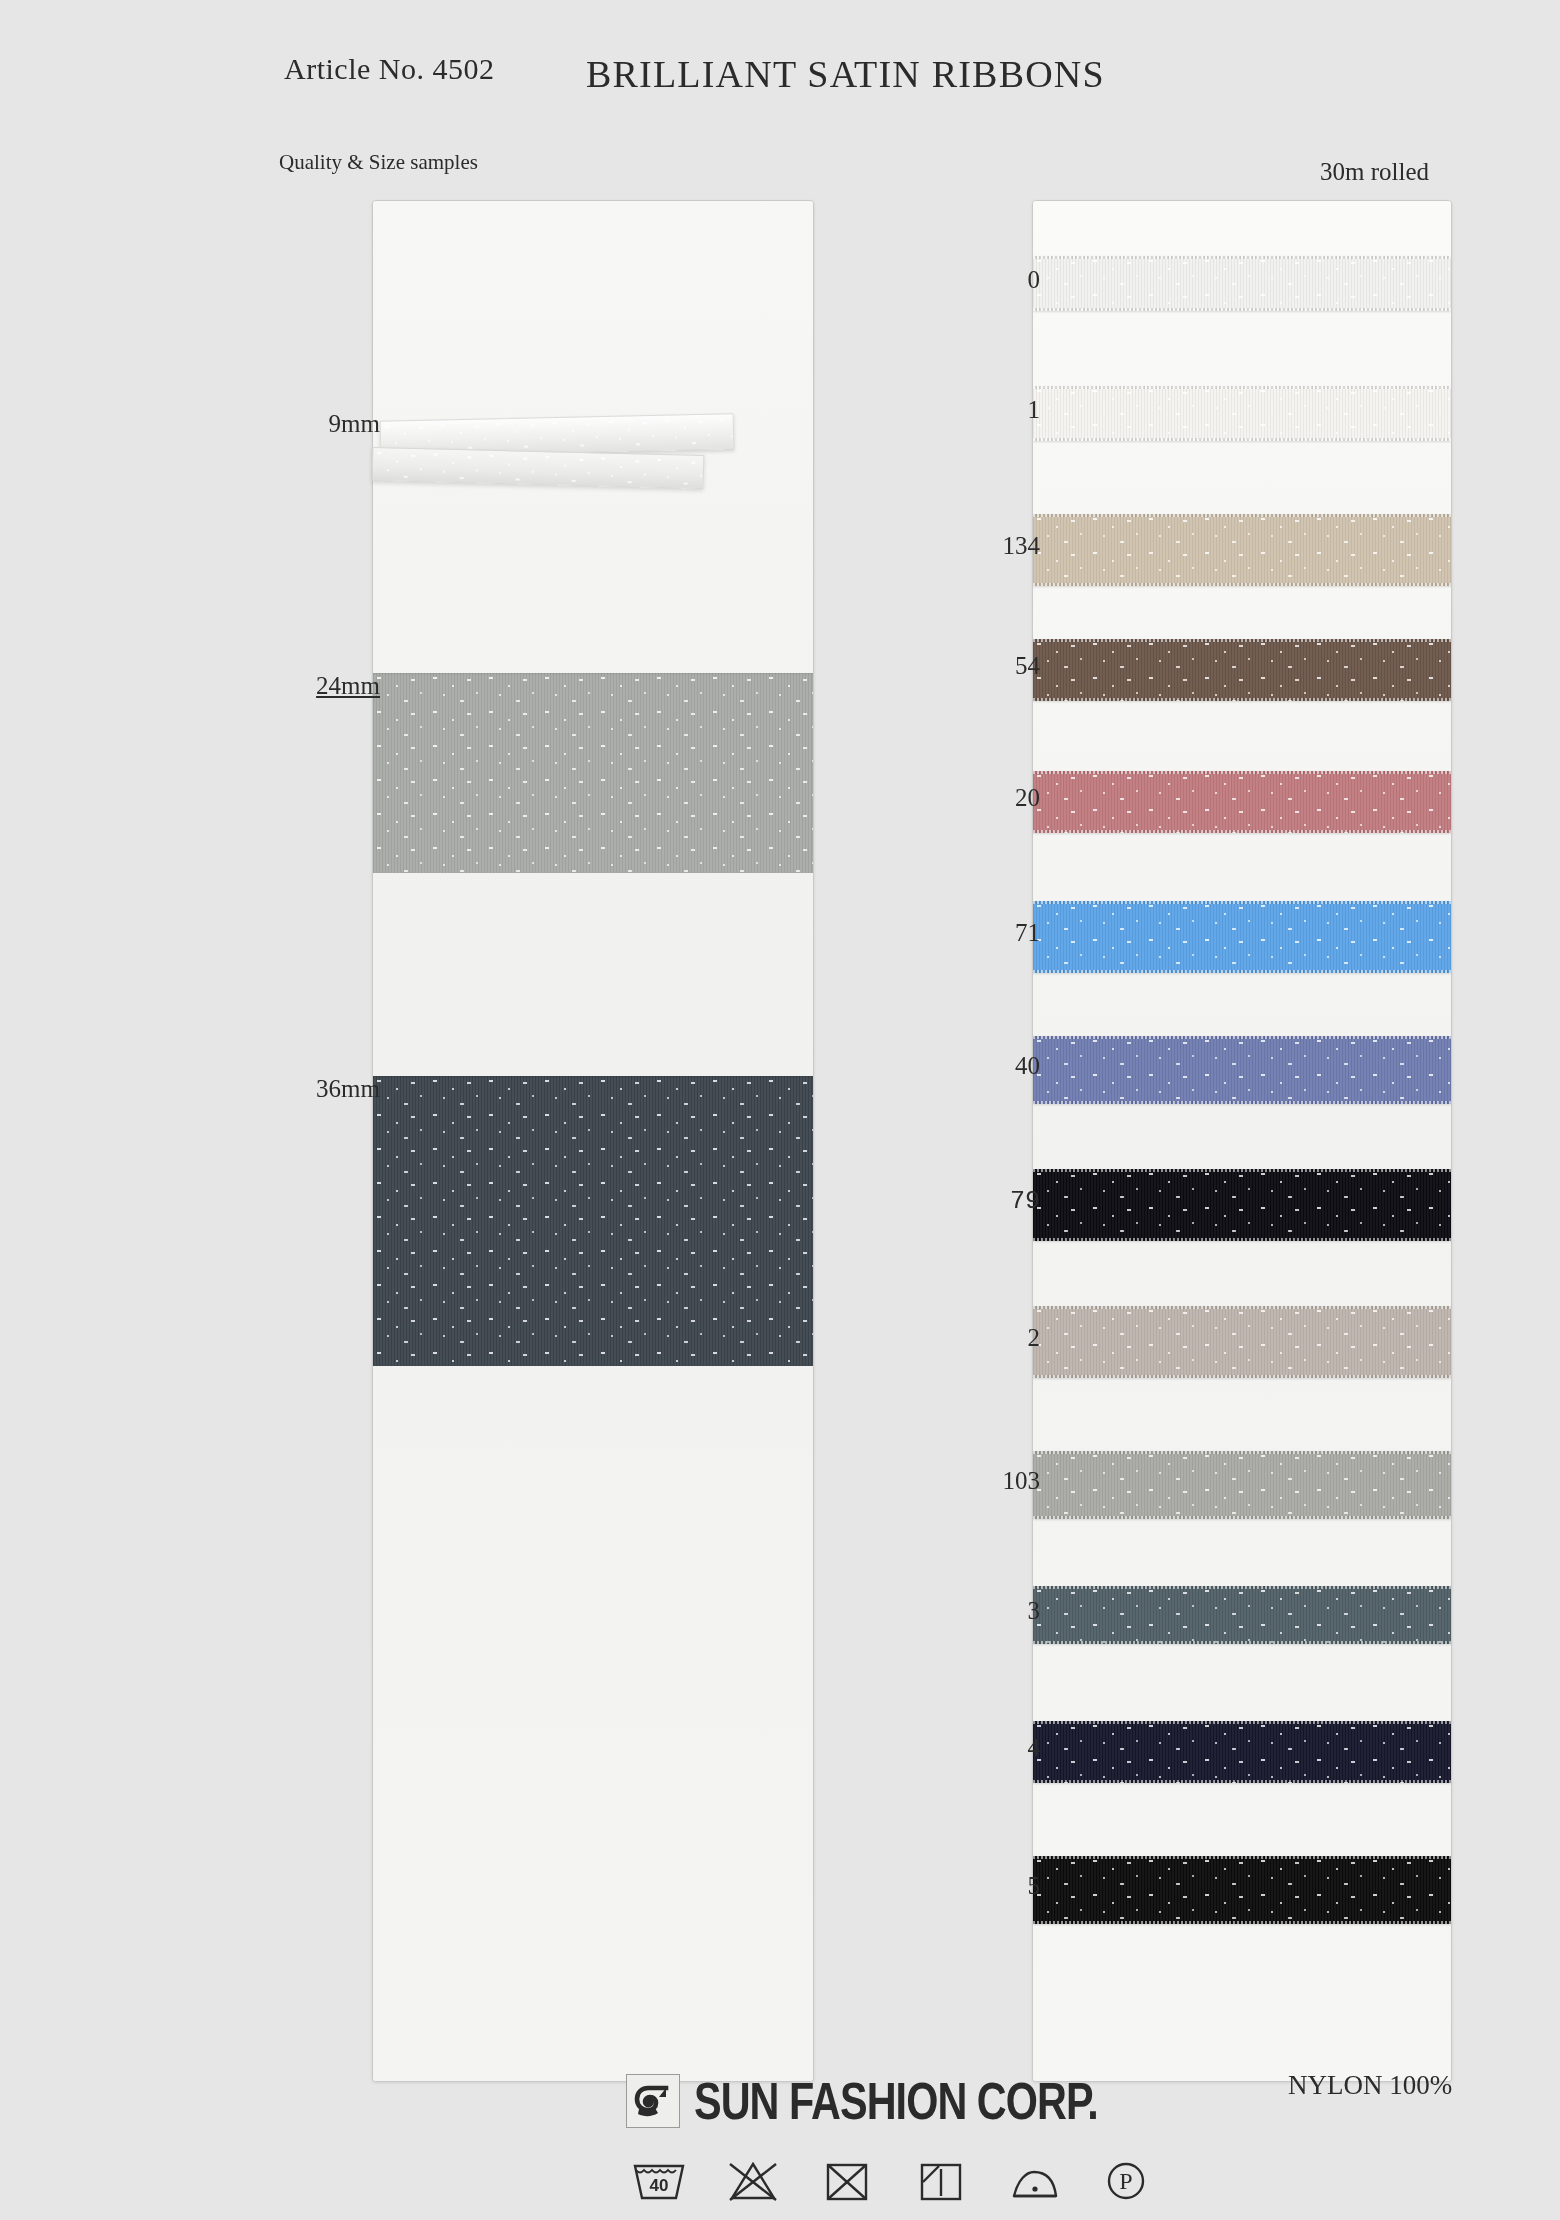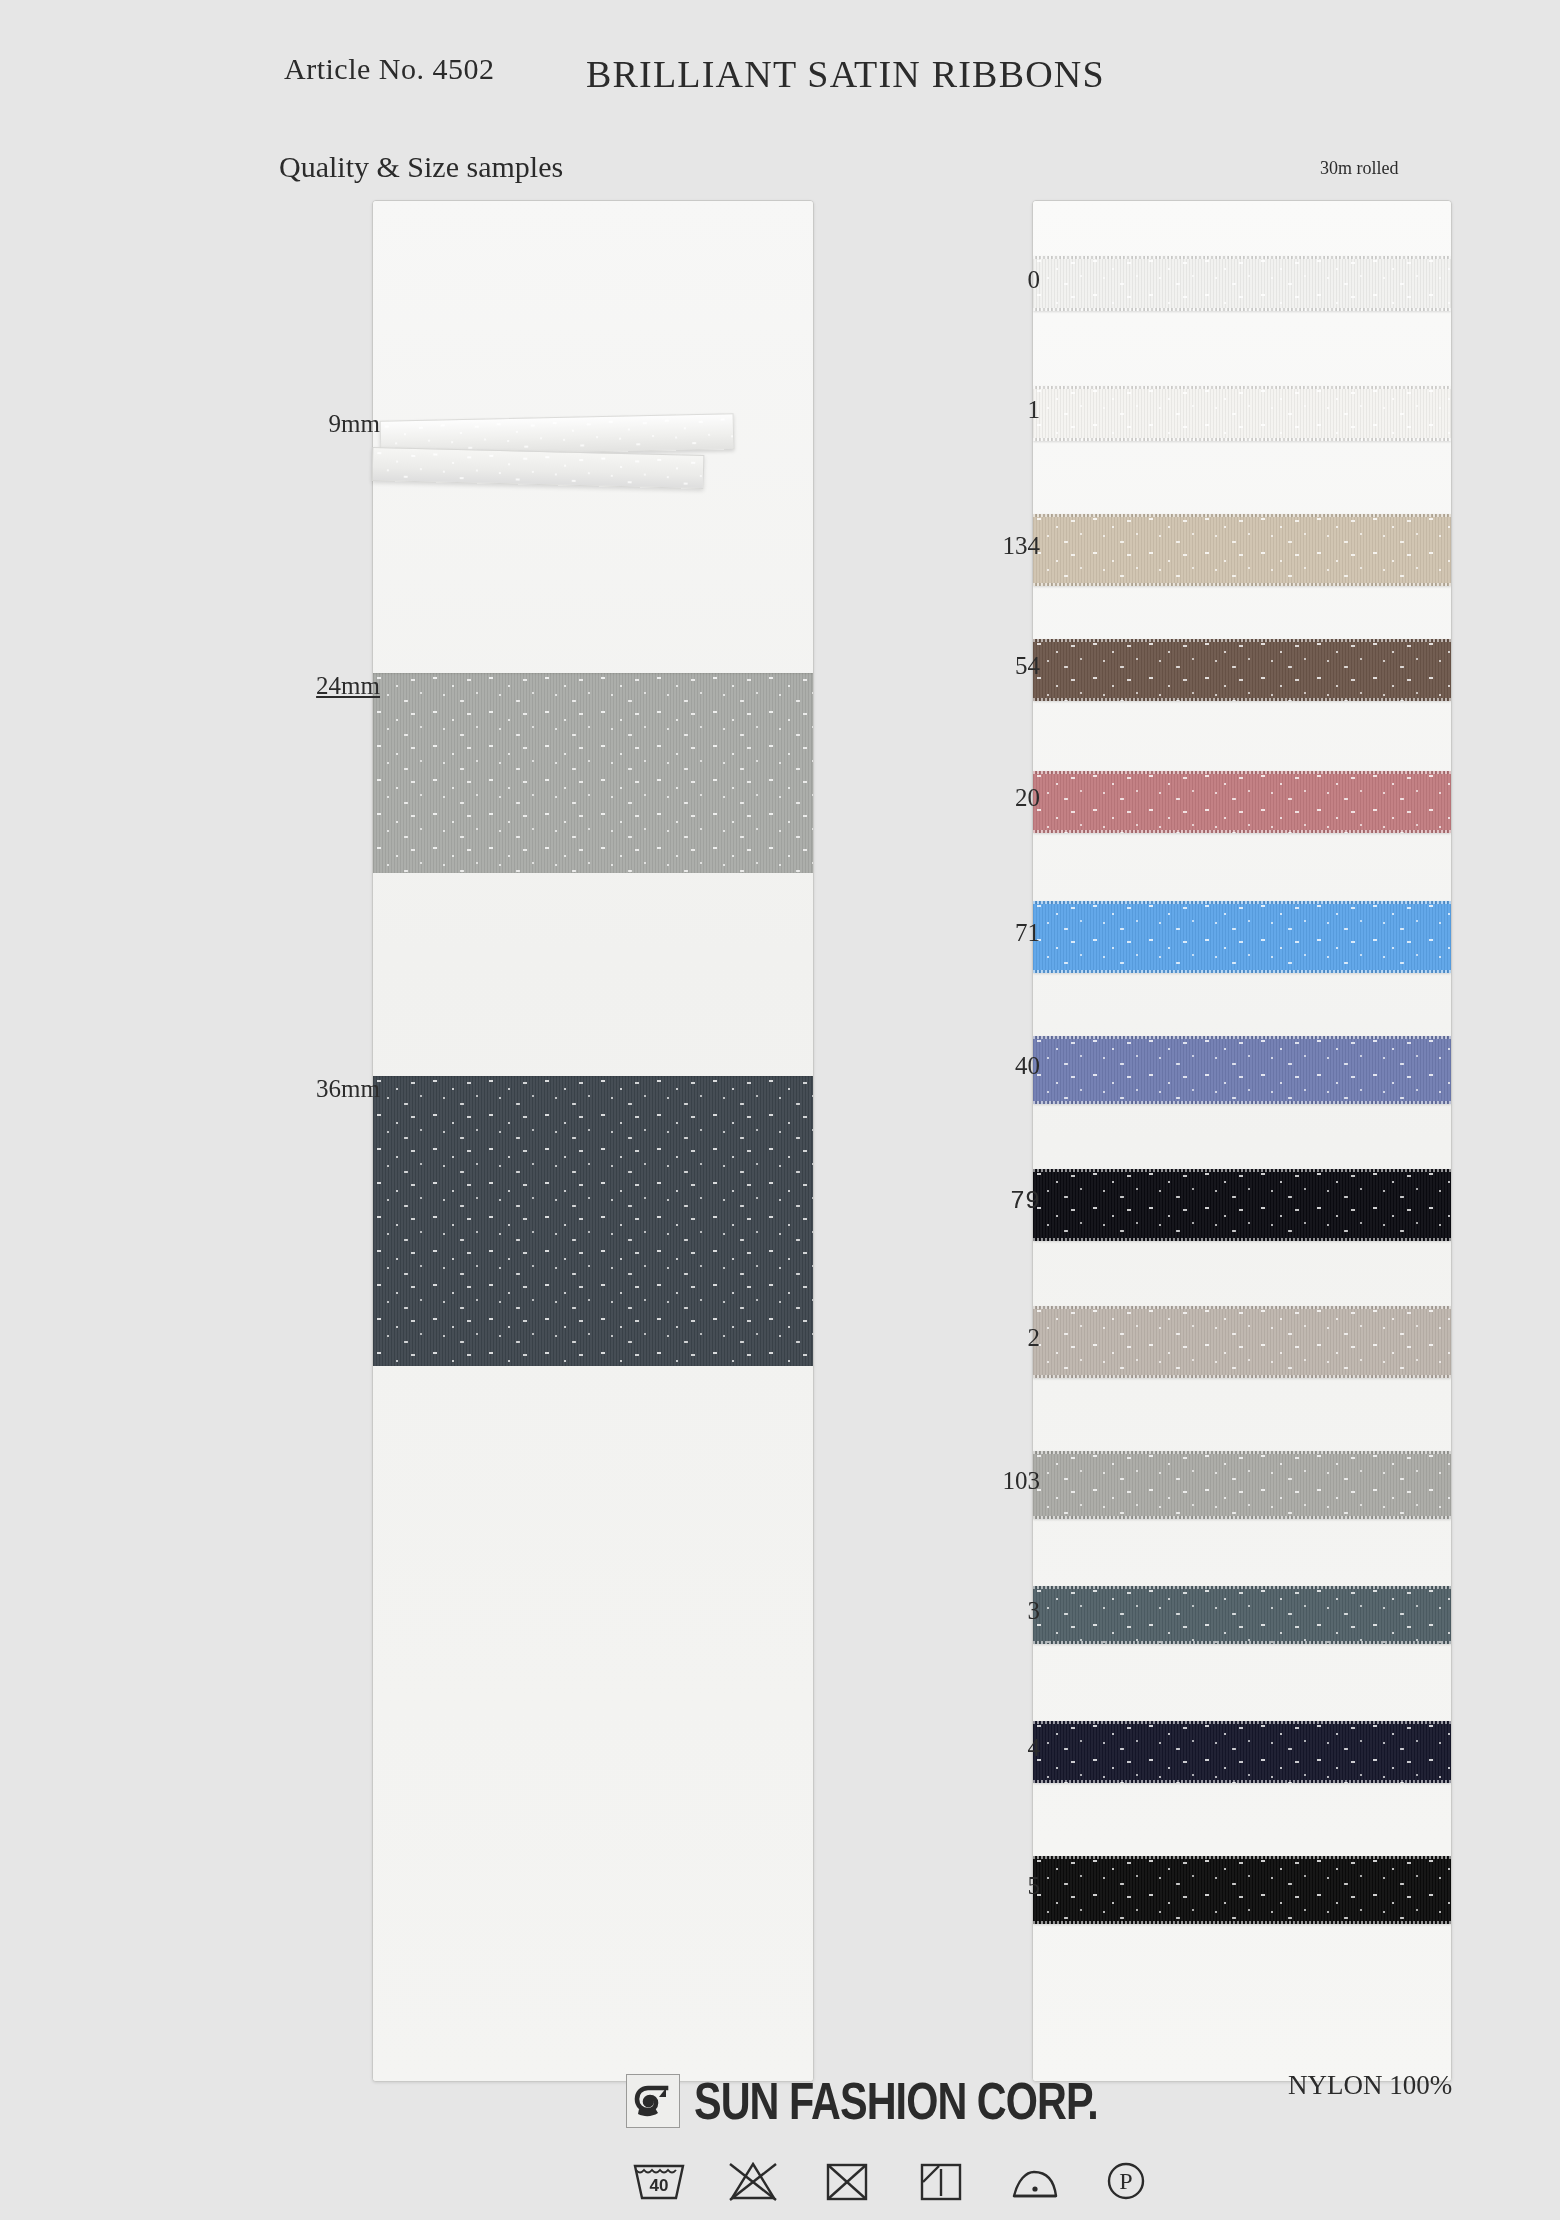--- a/index.html
+++ b/index.html
@@ -20,25 +20,25 @@
     position:absolute; left:284px; top:22px;
     font-size:30px; letter-spacing:.5px; white-space:nowrap;
   }
   .catalog-title{
     position:absolute; left:586px; top:22px;
     font-size:38px; letter-spacing:1.2px; white-space:nowrap;
   }
 
   .sub-left{
     position:absolute; left:279px; top:150px;
-    font-size:30px; white-space:nowrap;
+    font-size:21px; white-space:nowrap;
   }
   .sub-right{
     position:absolute; left:1320px; top:158px;
-    font-size:18px; white-space:nowrap;
+    font-size:25px; white-space:nowrap;
   }
 
   
   .left-card{
     position:absolute;
     left:372px; top:200px; width:440px; height:1880px;
     background:#f2f2f0;
     border:1px solid #c9c9c7;
     border-radius:4px;
     box-shadow:0 1px 3px rgba(0,0,0,.10);

